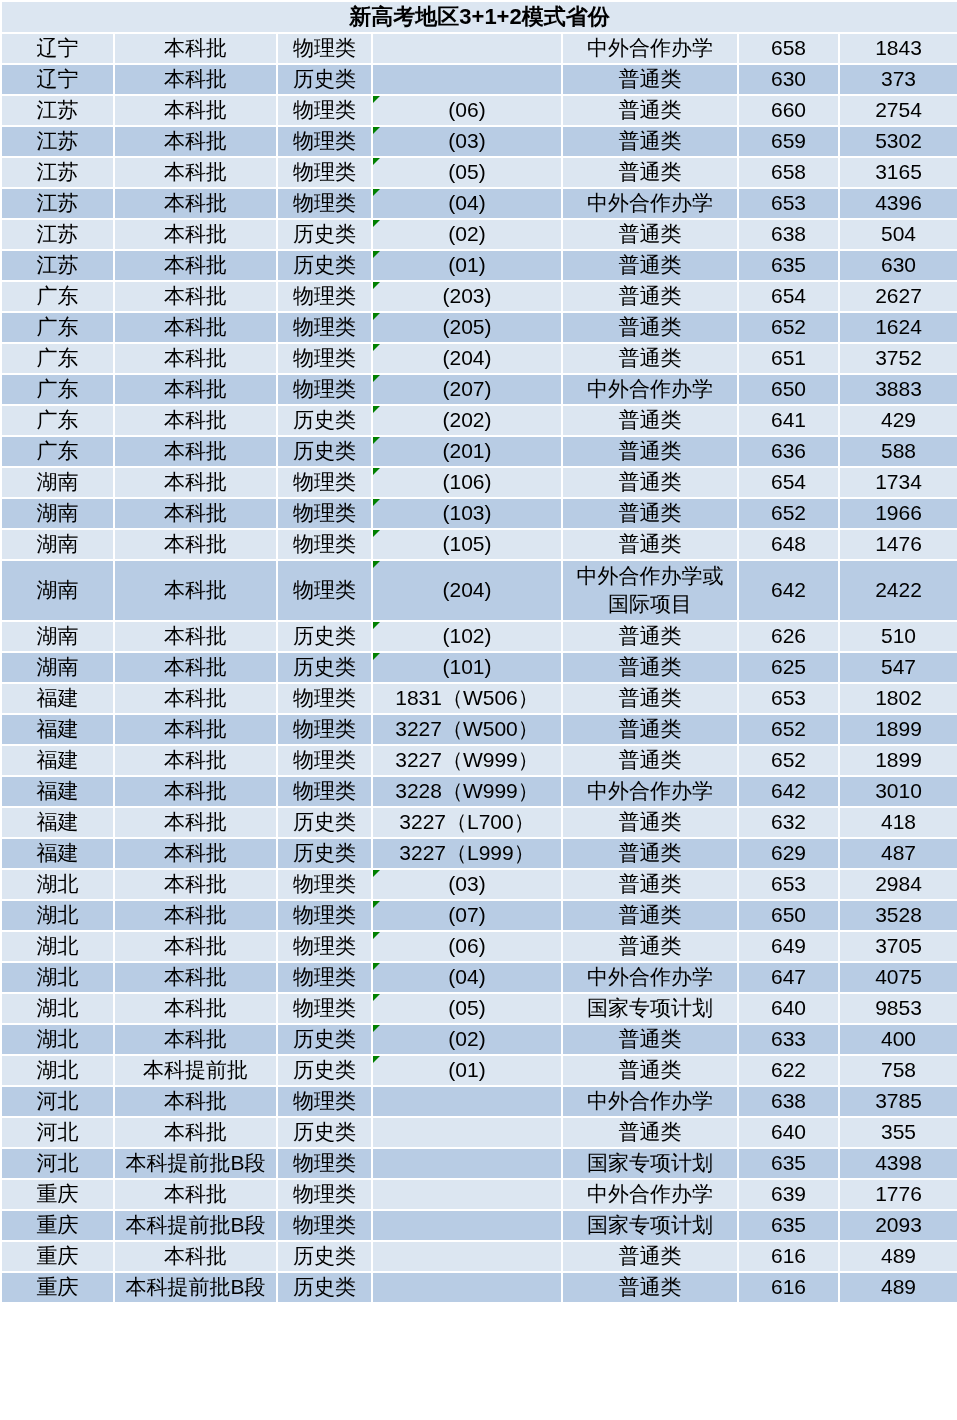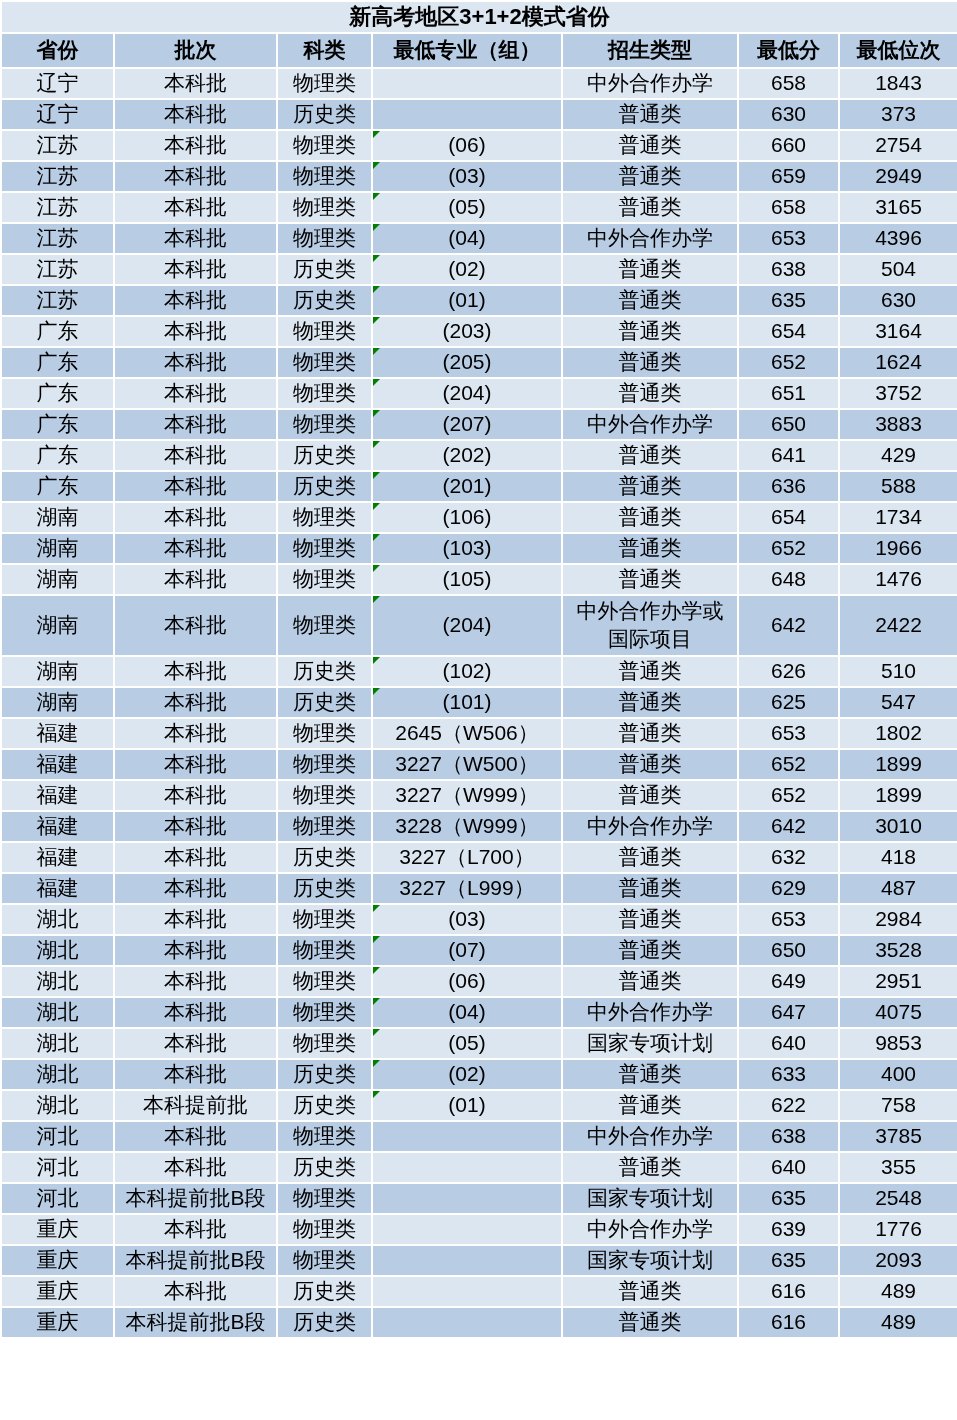--- a/index.html
+++ b/index.html
@@ -69,29 +69,20 @@
       <col style="width:95px">
       <col style="width:190px">
       <col style="width:176px">
       <col style="width:101px">
       <col style="width:119px">
     </colgroup>
     <tbody>
       <tr class="title-row">
         <td colspan="7">新高考地区3+1+2模式省份</td>
       </tr>
-      <tr class="header-row">
-        <td>省份</td>
-        <td>批次</td>
-        <td>科类</td>
-        <td>最低专业（组）</td>
-        <td>招生类型</td>
-        <td>最低分</td>
-        <td>最低位次</td>
-      </tr>
     <tr class="data-row light">
           <td>辽宁</td>
           <td>本科批</td>
           <td>物理类</td>
           <td></td>
           <td>中外合作办学</td>
           <td>658</td>
           <td>1843</td>
         </tr>
         <tr class="data-row dark">
@@ -112,21 +103,21 @@
           <td>660</td>
           <td>2754</td>
         </tr>
         <tr class="data-row dark">
           <td>江苏</td>
           <td>本科批</td>
           <td>物理类</td>
           <td><span class="marker"></span>(03)</td>
           <td>普通类</td>
           <td>659</td>
-          <td>2949</td>
+          <td>5302</td>
         </tr>
         <tr class="data-row light">
           <td>江苏</td>
           <td>本科批</td>
           <td>物理类</td>
           <td><span class="marker"></span>(05)</td>
           <td>普通类</td>
           <td>658</td>
           <td>3165</td>
         </tr>
@@ -157,21 +148,21 @@
           <td>635</td>
           <td>630</td>
         </tr>
         <tr class="data-row light">
           <td>广东</td>
           <td>本科批</td>
           <td>物理类</td>
           <td><span class="marker"></span>(203)</td>
           <td>普通类</td>
           <td>654</td>
-          <td>3164</td>
+          <td>2627</td>
         </tr>
         <tr class="data-row dark">
           <td>广东</td>
           <td>本科批</td>
           <td>物理类</td>
           <td><span class="marker"></span>(205)</td>
           <td>普通类</td>
           <td>652</td>
           <td>1624</td>
         </tr>
@@ -263,21 +254,21 @@
           <td>历史类</td>
           <td><span class="marker"></span>(101)</td>
           <td>普通类</td>
           <td>625</td>
           <td>547</td>
         </tr>
         <tr class="data-row light">
           <td>福建</td>
           <td>本科批</td>
           <td>物理类</td>
-          <td>2645（W506）</td>
+          <td>1831（W506）</td>
           <td>普通类</td>
           <td>653</td>
           <td>1802</td>
         </tr>
         <tr class="data-row dark">
           <td>福建</td>
           <td>本科批</td>
           <td>物理类</td>
           <td>3227（W500）</td>
           <td>普通类</td>
@@ -338,21 +329,21 @@
           <td>650</td>
           <td>3528</td>
         </tr>
         <tr class="data-row light">
           <td>湖北</td>
           <td>本科批</td>
           <td>物理类</td>
           <td><span class="marker"></span>(06)</td>
           <td>普通类</td>
           <td>649</td>
-          <td>2951</td>
+          <td>3705</td>
         </tr>
         <tr class="data-row dark">
           <td>湖北</td>
           <td>本科批</td>
           <td>物理类</td>
           <td><span class="marker"></span>(04)</td>
           <td>中外合作办学</td>
           <td>647</td>
           <td>4075</td>
         </tr>
@@ -401,21 +392,21 @@
           <td>640</td>
           <td>355</td>
         </tr>
         <tr class="data-row dark">
           <td>河北</td>
           <td>本科提前批B段</td>
           <td>物理类</td>
           <td></td>
           <td>国家专项计划</td>
           <td>635</td>
-          <td>2548</td>
+          <td>4398</td>
         </tr>
         <tr class="data-row light">
           <td>重庆</td>
           <td>本科批</td>
           <td>物理类</td>
           <td></td>
           <td>中外合作办学</td>
           <td>639</td>
           <td>1776</td>
         </tr>

